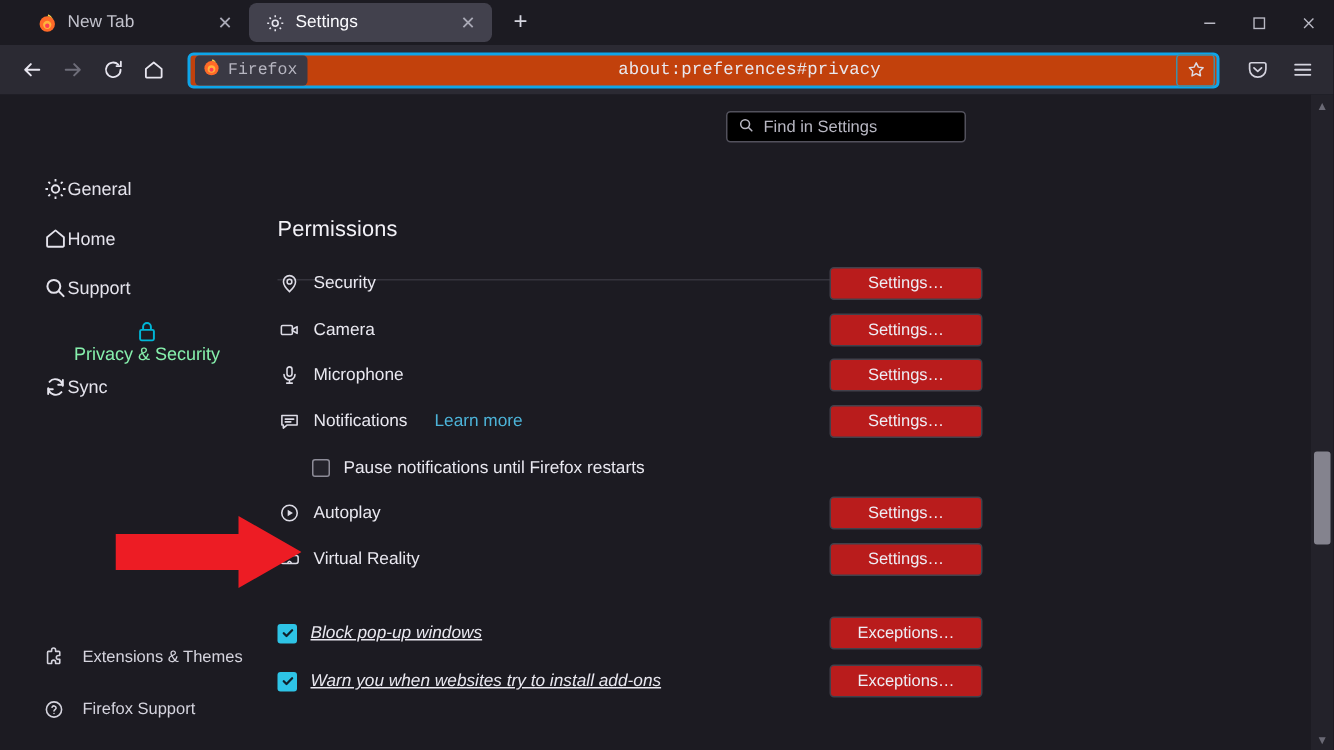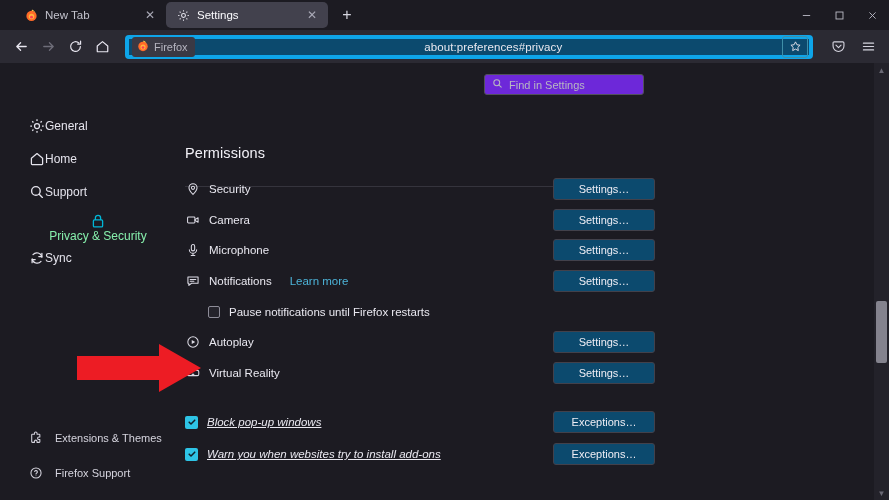--- a/index.html
+++ b/index.html
@@ -43,22 +43,22 @@
     position: absolute; top: 30px; left: 0; width: 889px; height: 33px;
     background: #2b2a33; display: flex; align-items: center; padding: 0 8px;
   }
   .navbtn {
     width: 27px; height: 26px; border-radius: 4px; flex: 0 0 27px;
     display: flex; align-items: center; justify-content: center; color: #e8e6f0;
   }
   .navbtn.dim { color: #6e6d79; }
   .urlbar {
     position: relative; flex: 1 1 auto; height: 24px; margin: 0 8px 0 9px;
-    background: #0c4a6e; border: 4px solid #0ea5e9; border-radius: 4px;
-    display: flex; align-items: center; padding-left: 3px;
+    background: #c2410c; border: 2px solid #0ea5e9; border-radius: 4px;
+    display: flex; align-items: center; padding-left: 3px; font-family: Liberation Mono, monospace;
   }
   .identity {
     display: flex; align-items: center; gap: 5px; height: 20px;
     padding: 0 7px 0 5px; border-radius: 3px; background: #3a3944;
     font-size: 11px; color: #b6b5c0;
   }
   .urltext { flex: 1 1 auto; padding-left: 10px; font-size: 11.5px; color: #e9e8ef; letter-spacing: .1px; text-align: center; }
   .starbtn {
     width: 26px; height: 22px; margin-right: 1px; border-radius: 3px;
     border: 1px solid #3f8fa8; display: flex; align-items: center; justify-content: center; color: #dedde6;
@@ -80,39 +80,39 @@
   .nav-spacer-general { margin-top: 50px; }
   .nav-gap { height: 7px; }
   .nav-bottom { position: absolute; left: 0; bottom: 14px; width: 178px; }
   .nav-item.small { font-size: 11px; color: #d5d4de; gap: 12px; }
   .nav-item.small .nav-ico { width: 15px; height: 15px; flex: 0 0 15px; }
 
   .mainpane { position: absolute; top: 0; left: 178px; width: 690px; height: 437px; }
 
   .searchrow { position: absolute; top: 11px; left: 306px; }
   .searchbox {
-    width: 160px; height: 21px; background: #6d28d9;
+    width: 160px; height: 21px; background: #000000;
     border: 1px solid #52515c; border-radius: 3px;
     display: flex; align-items: center; gap: 6px; padding: 0 7px;
     font-size: 11px; color: #b8b7c2;
   }
 
   .divider { position: absolute; left: 7px; width: 468px; height: 1px; background: #35343d; }
   .divider.top { top: 123px; }
 
   .sectionbody { position: absolute; top: 82px; left: 7px; width: 470px; }
   .section-title { font-size: 14.5px; color: #f2f1f7; margin-bottom: 13px; letter-spacing: .1px; }
 
   .prow { position: relative; height: 30.5px; display: flex; align-items: center; }
   .prow-label { display: flex; align-items: center; gap: 9px; font-size: 11.5px; color: #e9e8f0; }
   .prow-ico { width: 15px; height: 15px; flex: 0 0 15px; display: flex; align-items: center; justify-content: center; color: #dcdbe5; }
   .learnmore { margin-left: 9px; font-size: 11.5px; color: #4cb3d8; }
   .actbtn {
     position: absolute; right: 0; top: 50%; transform: translateY(-50%);
-    width: 102px; height: 22px; background: #0c4a6e; border: 1px solid #42414b;
+    width: 102px; height: 22px; background: #b91c1c; border: 1px solid #42414b;
     border-radius: 3px; color: #eeedf4; font-size: 11px;
     display: flex; align-items: center; justify-content: center;
   }
 
   .subrow { height: 31px; display: flex; align-items: center; padding-left: 23px; gap: 9px; }
   .cbox-empty { width: 12px; height: 12px; border: 1px solid #8d8c98; border-radius: 2px; background: #24232b; flex: 0 0 12px; }
   .subrow-label { font-size: 11.5px; color: #e9e8f0; }
 
   .cbrow { position: relative; height: 32px; display: flex; align-items: center; gap: 9px; }
   .cbox-on {

